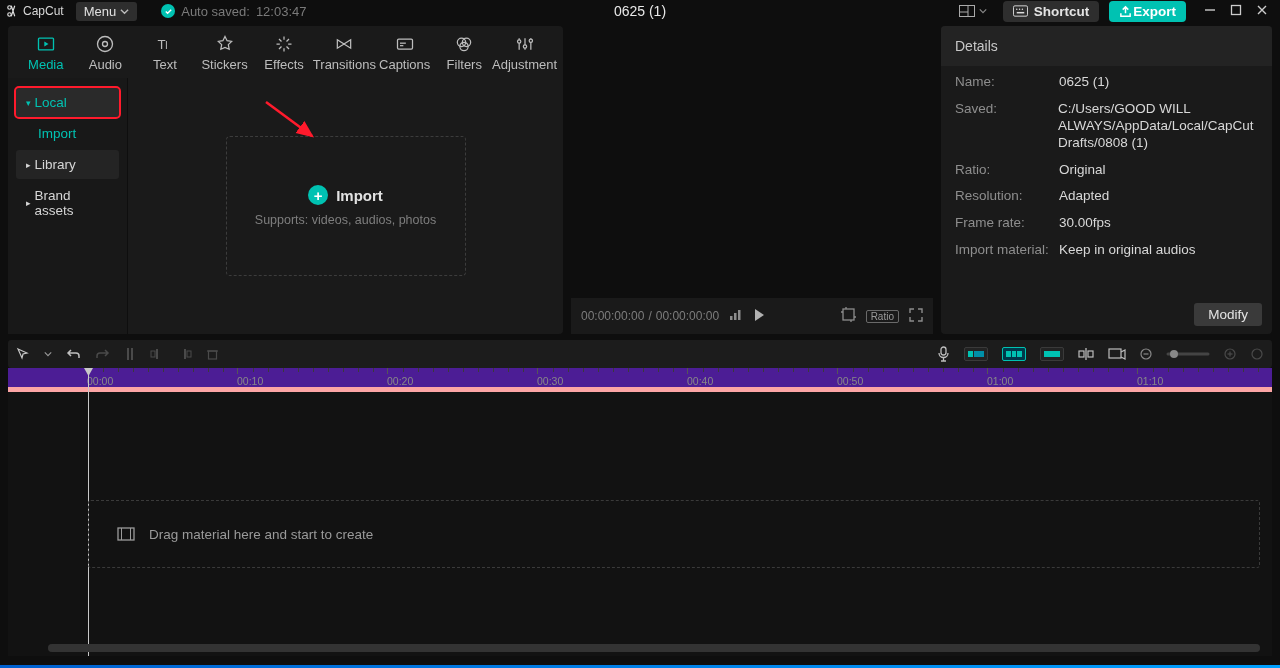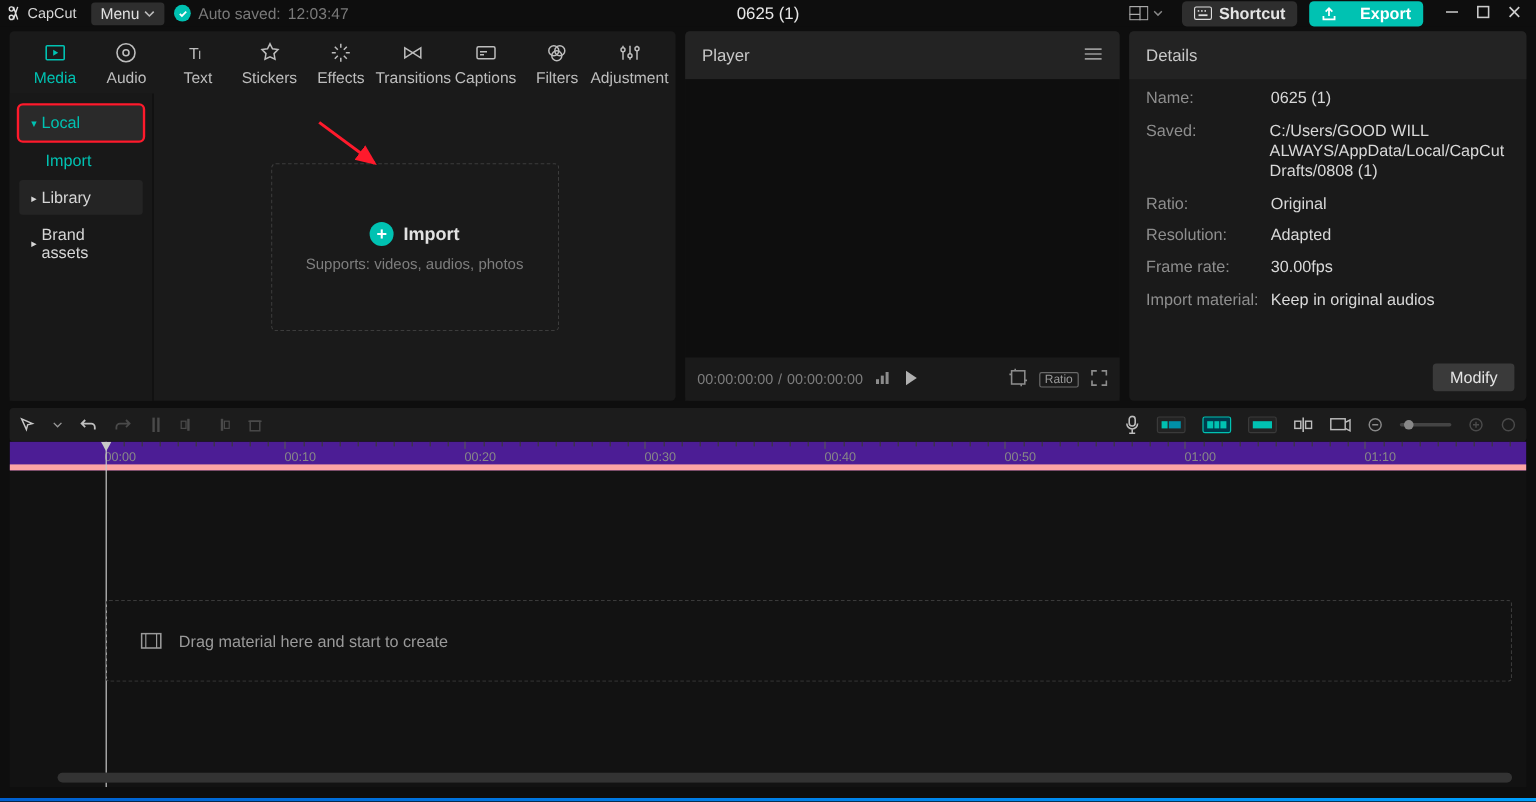--- a/index.html
+++ b/index.html
@@ -2,27 +2,27 @@
 <html><head>
 <meta charset="utf-8">
 <style>
 * { margin:0; padding:0; box-sizing:border-box; font-family:"Segoe UI",Arial,sans-serif; user-select:none; }
 body { background:#0e0e0e; width:1280px; height:668px; overflow:hidden; color:#d0d0d0; font-size:13px; position:relative; }
 
 
 .titlebar { height:22px; display:flex; align-items:center; background:#0e0e0e; padding:0 6px; position:relative; }
 .logo { display:flex; align-items:center; gap:3px; font-size:12px; color:#d8d8d8; }
 .menu-btn { background:#2e2e2e; border-radius:3px; padding:2px 8px; margin-left:12px; display:flex; align-items:center; gap:4px; font-size:13px; color:#e0e0e0; cursor:pointer; }
-.autosave { display:flex; align-items:center; gap:6px; margin-left:8px; color:#7a7a7a; font-size:13px; }
+.autosave { display:flex; align-items:center; gap:6px; margin-left:24px; color:#7a7a7a; font-size:13px; }
 .autosave .dot { width:14px;height:14px;border-radius:50%;background:#00c2b2;display:flex;align-items:center;justify-content:center; }
 .title-center { position:absolute; left:50%; transform:translateX(-50%); color:#e8e8e8; font-size:14px; }
 .title-right { margin-left:auto; display:flex; align-items:center; gap:10px; }
 .layout-btn { display:flex; align-items:center; gap:4px; color:#a0a0a0; padding:2px 6px; }
 .shortcut-btn { background:#2e2e2e; border-radius:4px; padding:3px 10px; display:flex; align-items:center; gap:6px; color:#e4e4e4; font-weight:600; font-size:13.5px; }
-.export-btn { background:#00c2b2; border-radius:4px; padding:3px 10px; display:flex; align-items:center; gap:19px; color:#fff; font-weight:600; font-size:13.5px; }
+.export-btn { background:#00c2b2; border-radius:4px; padding:3px 10px; display:flex; align-items:center; gap:1px; color:#fff; font-weight:600; font-size:13.5px; }
 .win-ctrl { display:flex; gap:14px; margin-left:8px; padding-right:6px; }
 .win-ctrl span { color:#c0c0c0; cursor:pointer; }
 
 
 .main-row { display:flex; gap:8px; padding:4px 8px 0 8px; height:312px; }
 .panel { background:#1a1a1a; border-radius:4px; }
 .media-panel { width:555px; display:flex; flex-direction:column; }
 .player-panel { width:362px; display:flex; flex-direction:column; }
 .details-panel { flex:1; display:flex; flex-direction:column; }
 
@@ -259,28 +259,20 @@
             <span class="plus-circ">+</span>
             <span class="lbl">Import</span>
           </div>
           <div class="sub">Supports: videos, audios, photos</div>
         </div>
       </div>
     </div>
   </div>
 
   <div class="panel player-panel">
-    <div class="player-head">
-      <span>Player</span>
-      <span class="ham"><svg width="16" height="12" viewBox="0 0 16 12">
-            <line x1="1" y1="2" x2="15" y2="2" stroke="#9a9a9a" stroke-width="1.4"></line>
-            <line x1="1" y1="6" x2="15" y2="6" stroke="#9a9a9a" stroke-width="1.4"></line>
-            <line x1="1" y1="10" x2="15" y2="10" stroke="#9a9a9a" stroke-width="1.4"></line>
-          </svg></span>
-    </div>
     <div class="player-body"></div>
     <div class="player-ctrls">
       <span>00:00:00:00</span>
       <span style="margin:0 -6px;"> / </span>
       <span>00:00:00:00</span>
       <span class="pc-ico"><svg width="14" height="12" viewBox="0 0 14 12">
             <rect x="1" y="7" width="2.5" height="4" fill="#8c8c8c"></rect>
             <rect x="5" y="4" width="2.5" height="7" fill="#8c8c8c"></rect>
             <rect x="9" y="1" width="2.5" height="10" fill="#8c8c8c"></rect>
           </svg></span>

